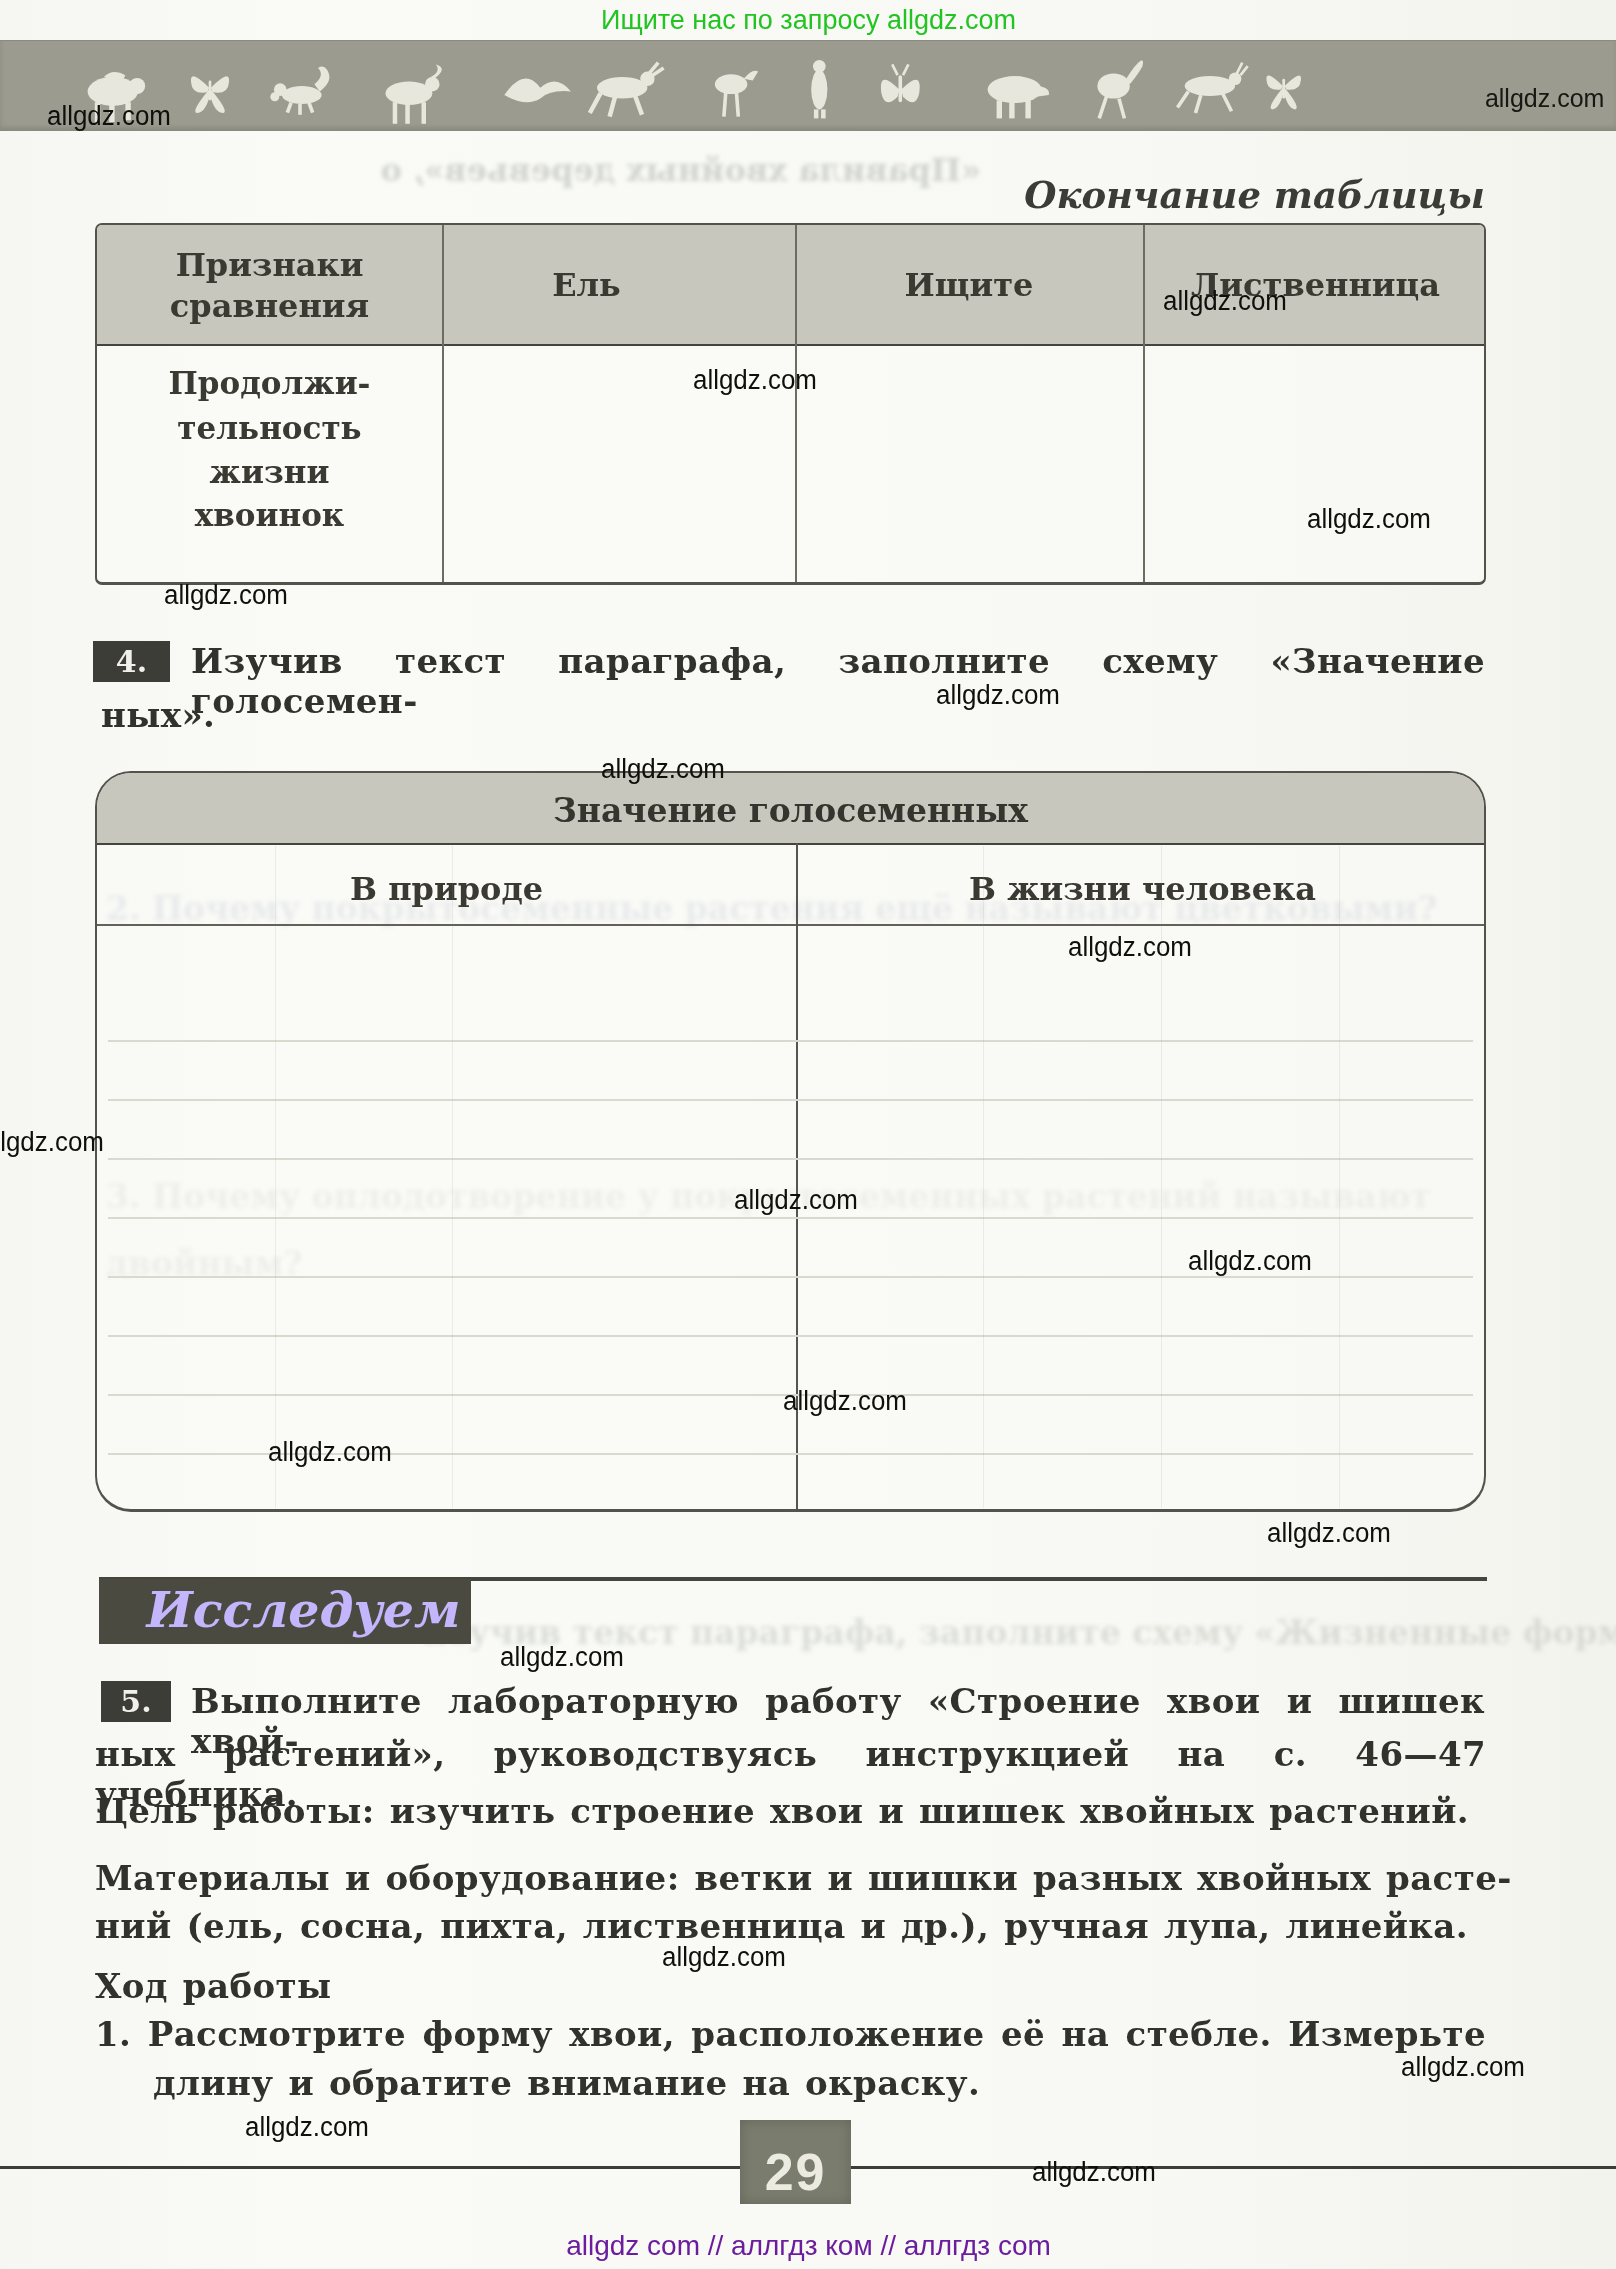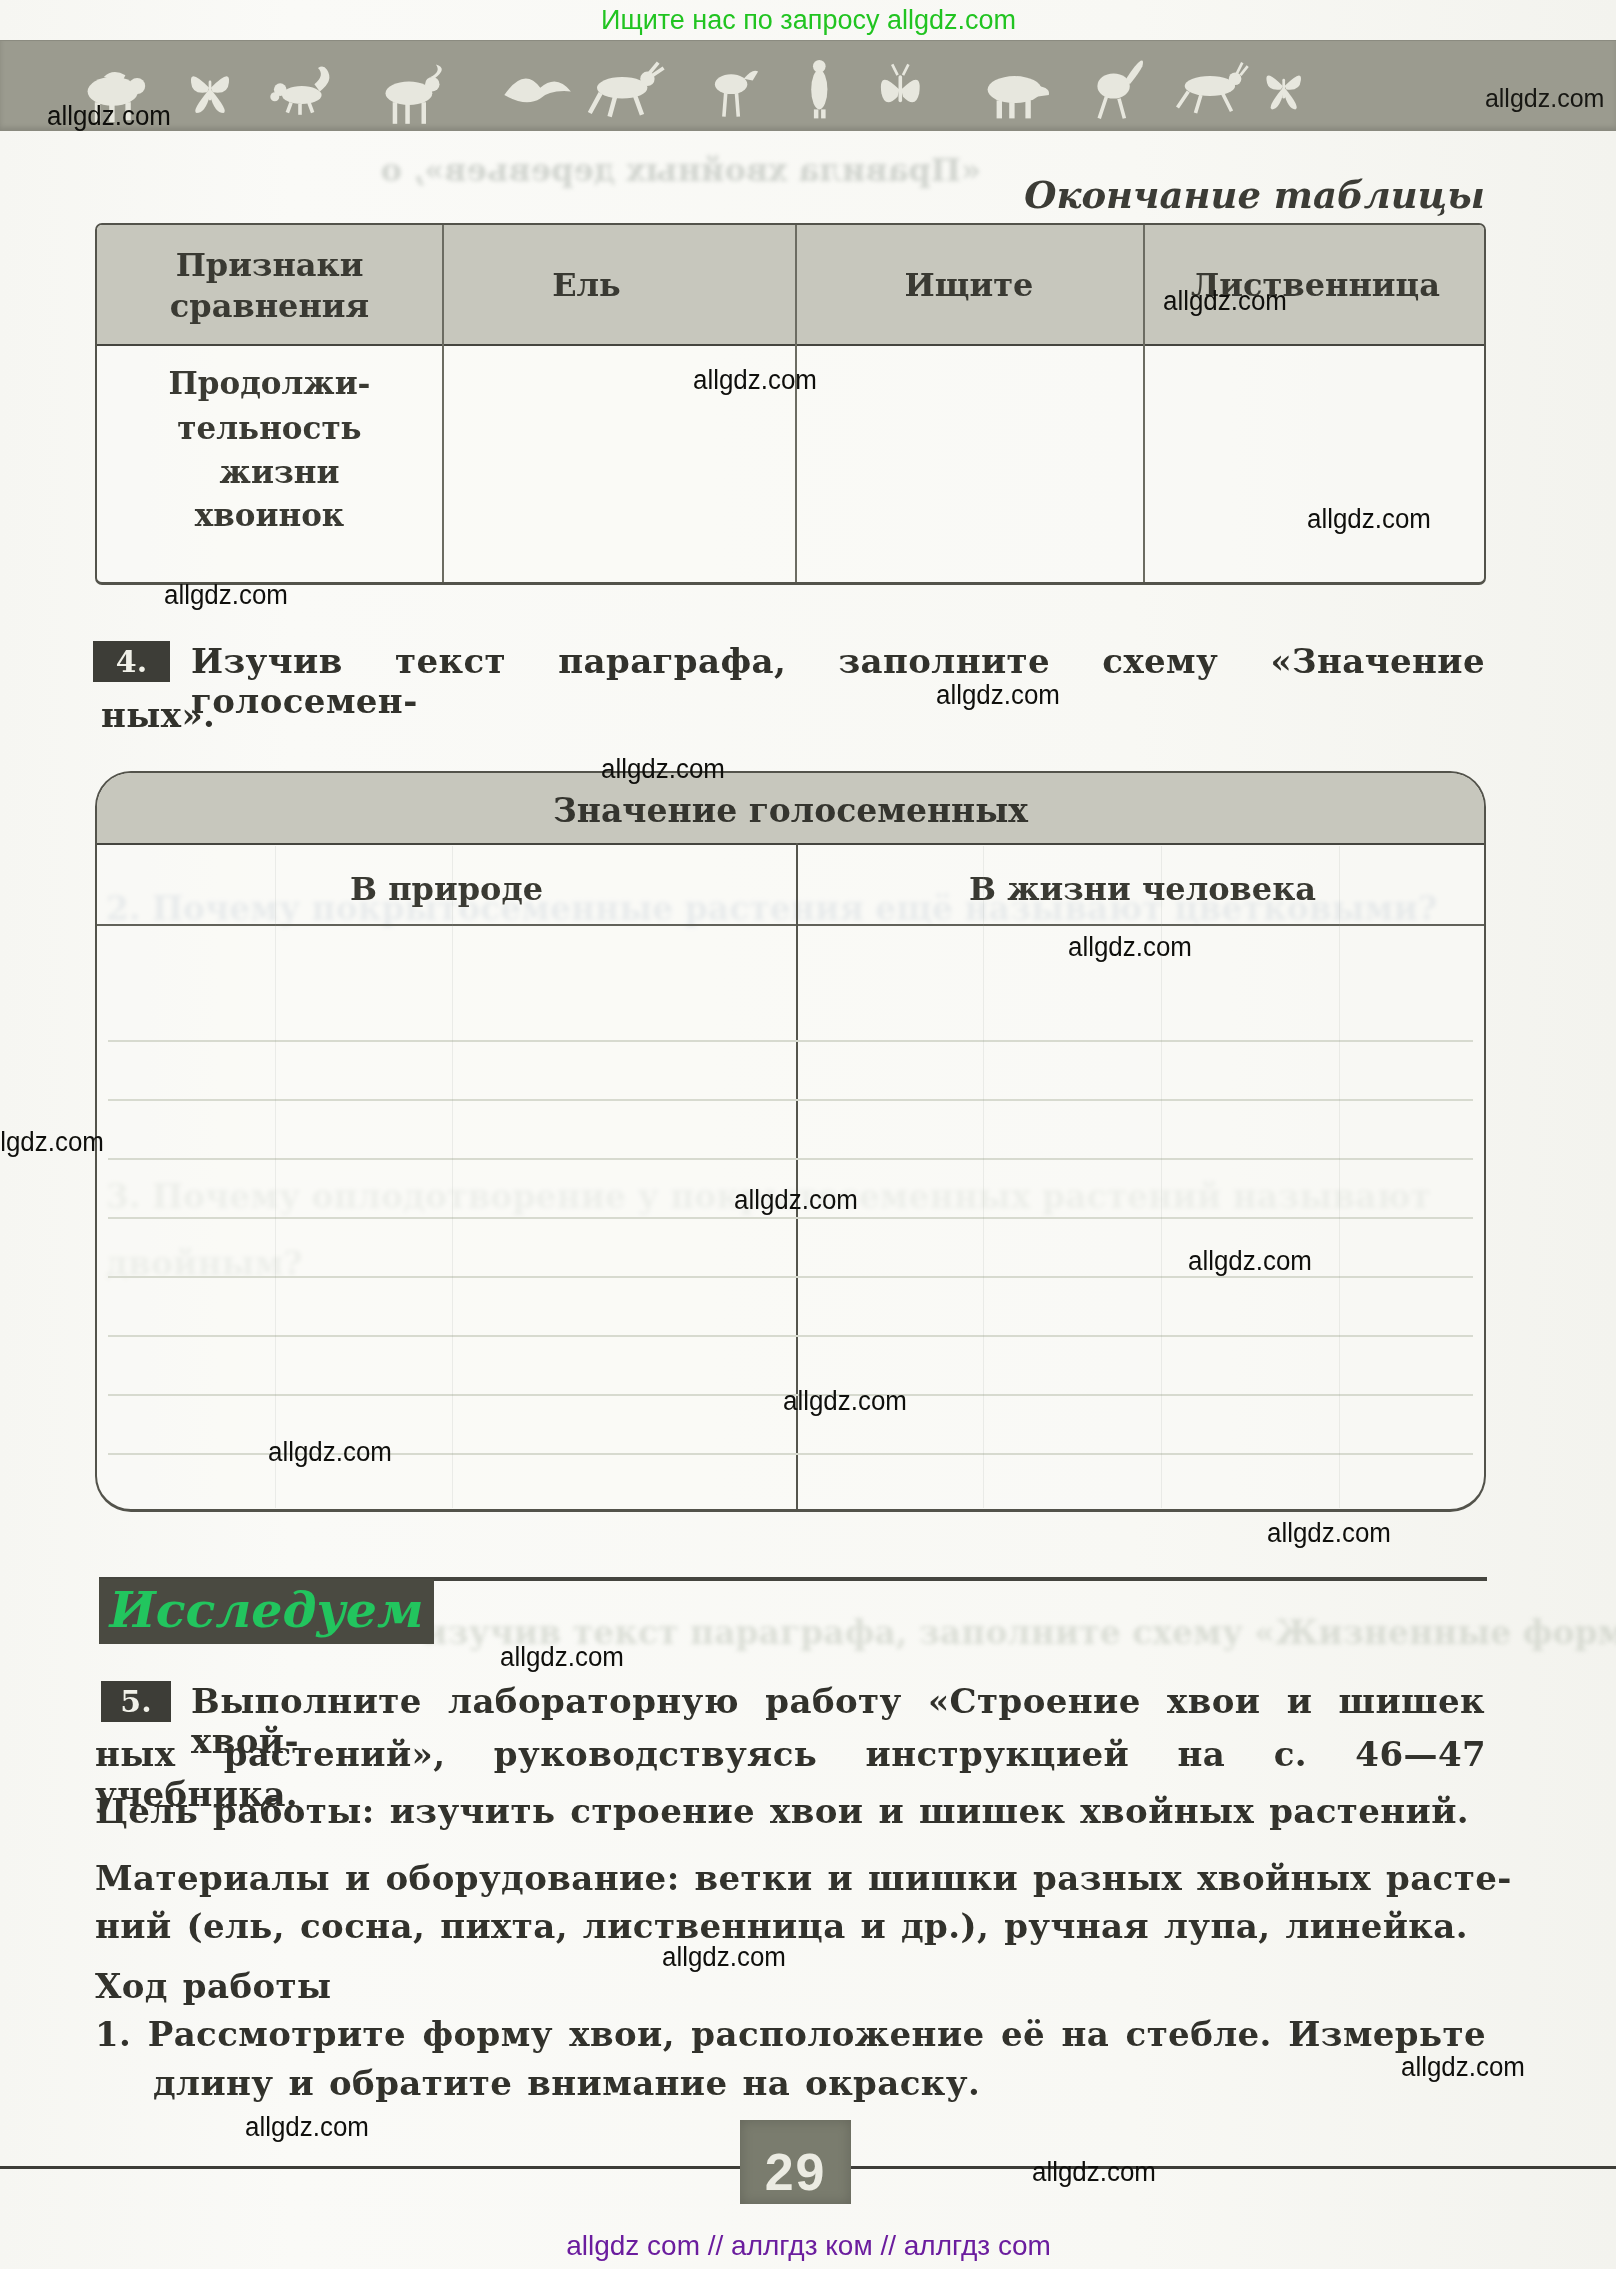--- a/index.html
+++ b/index.html
@@ -48,21 +48,21 @@
   
   .ghost{position:absolute; white-space:nowrap; font-weight:600; filter:blur(2.3px);}
   .g1{top:151px; left:261px; font-size:32px; color:#9aa29a; opacity:.42; transform:scaleX(-1); width:720px;}
   .g2{top:889px; left:106px; font-size:33px; color:#8699b0; opacity:.38;}
   .g3{top:1177px; left:106px; font-size:33px; color:#9aa89c; opacity:.32;}
   .g3b{top:1244px; left:106px; font-size:33px; color:#9aa89c; opacity:.32;}
   .g4{top:1613px; left:423px; font-size:33px; color:#a4ad9e; opacity:.34;}
   
   .rule-issleduem{position:absolute; top:1577px; left:99px; width:1388px; height:3.6px; background:#45453f;}
   .issleduem{position:absolute; top:1579px; left:99px; width:335px; height:65px; background:#4a4a41;
-    color:#22c55e; font-style:italic; font-weight:700; font-size:49px; text-align:center; line-height:63px;}
+    color:#c4b5fd; font-style:italic; font-weight:700; font-size:49px; text-align:center; line-height:63px;padding-left:37px;}
   .numbox{position:absolute; background:#3d3d37; color:#f1f1e9; text-align:center;
     font-weight:700; font-size:30px; width:77px; height:41px; line-height:41px;}
   .bodyline{position:absolute; font-size:34px; font-weight:600; letter-spacing:0.4px; word-spacing:2.7px;
     color:#32322c; white-space:nowrap;}
   .bodywrap{position:absolute; font-size:34px; font-weight:600; letter-spacing:0.4px; word-spacing:2.7px; color:#32322c;}
   .just{text-align:justify; text-align-last:justify; white-space:normal;}
   .b{font-weight:700;}
   
   .bottomline{position:absolute; top:2166px; left:0; width:1617px; height:2.7px; background:#3d3d38;}
   .pagebox{position:absolute; top:2120px; left:740px; width:111px; height:84px; background:#7a7c6e;
@@ -198,21 +198,21 @@
     <div class="vline" style="left:1046px;"></div>
     <div class="hcell" style="left:0;width:345px;top:20px;">
       <span class="cellline">Признаки</span>
       <span class="cellline">сравнения</span>
     </div>
     <div class="hcell" style="left:345px;width:289px;top:41px;">Ель</div>
     <div class="hcell" style="left:698px;width:348px;top:41px;">Ищите</div>
     <div class="hcell" style="left:1046px;width:345px;top:41px;">Лиственница</div>
     <div class="rowlabel" style="top:140px;">Продолжи-</div>
     <div class="rowlabel" style="top:185px;">тельность</div>
-    <div class="rowlabel" style="top:229px;margin-left:10px;">жизни</div>
+    <div class="rowlabel" style="top:229px;">жизни</div>
     <div class="rowlabel" style="top:272px;">хвоинок</div>
   </div>
 
   <div class="numbox" style="left:93px;top:641px;">4.</div>
   <div class="bodywrap just" style="left:191px;top:641px;width:1294px;">Изучив текст параграфа, заполните схему «Значение голосемен-</div>
   <div class="bodyline" style="left:101px;top:695px;">ных».</div>
 
   <div class="tbl tbl2">
     <div class="tbl-head"></div>
     <div class="t2title">Значение голосеменных</div>

